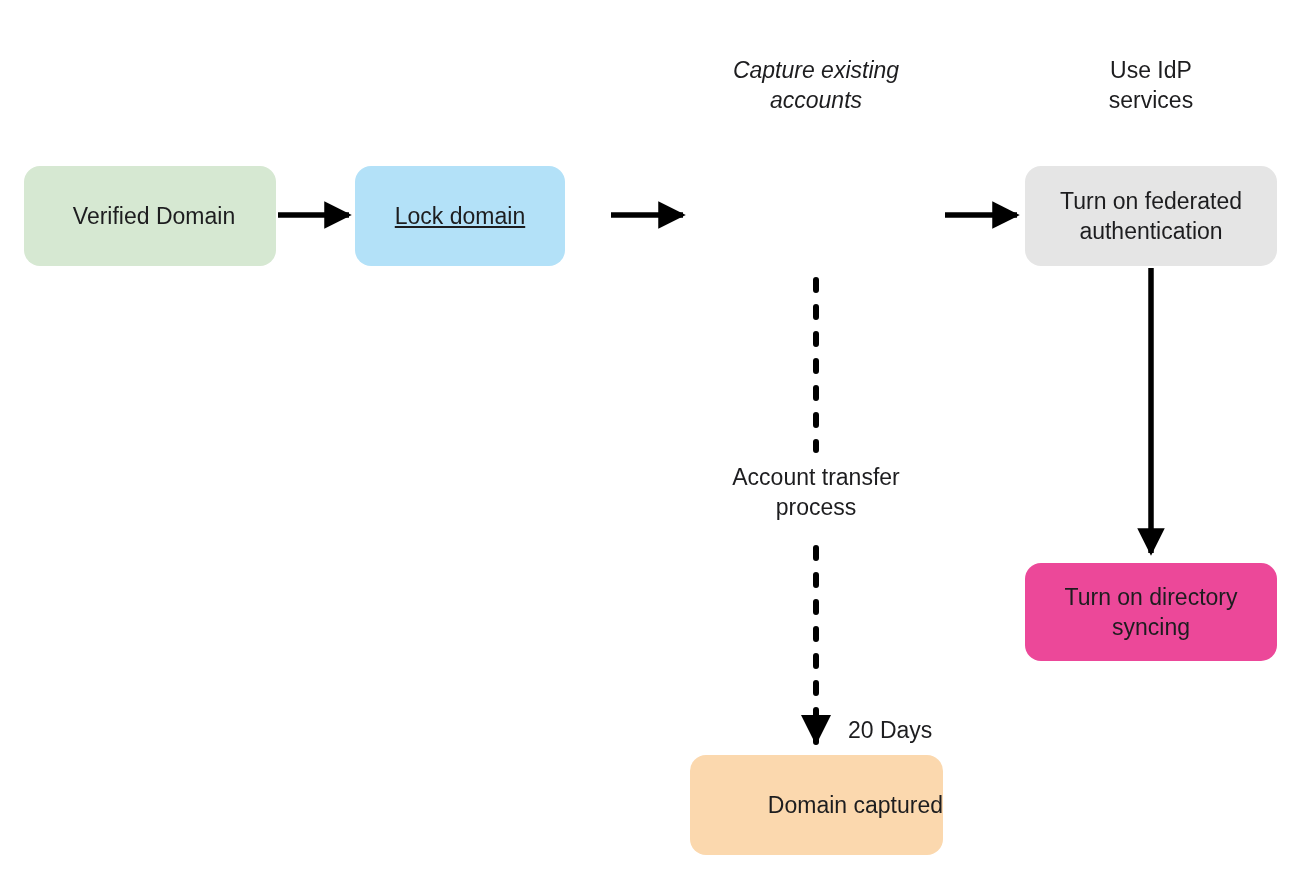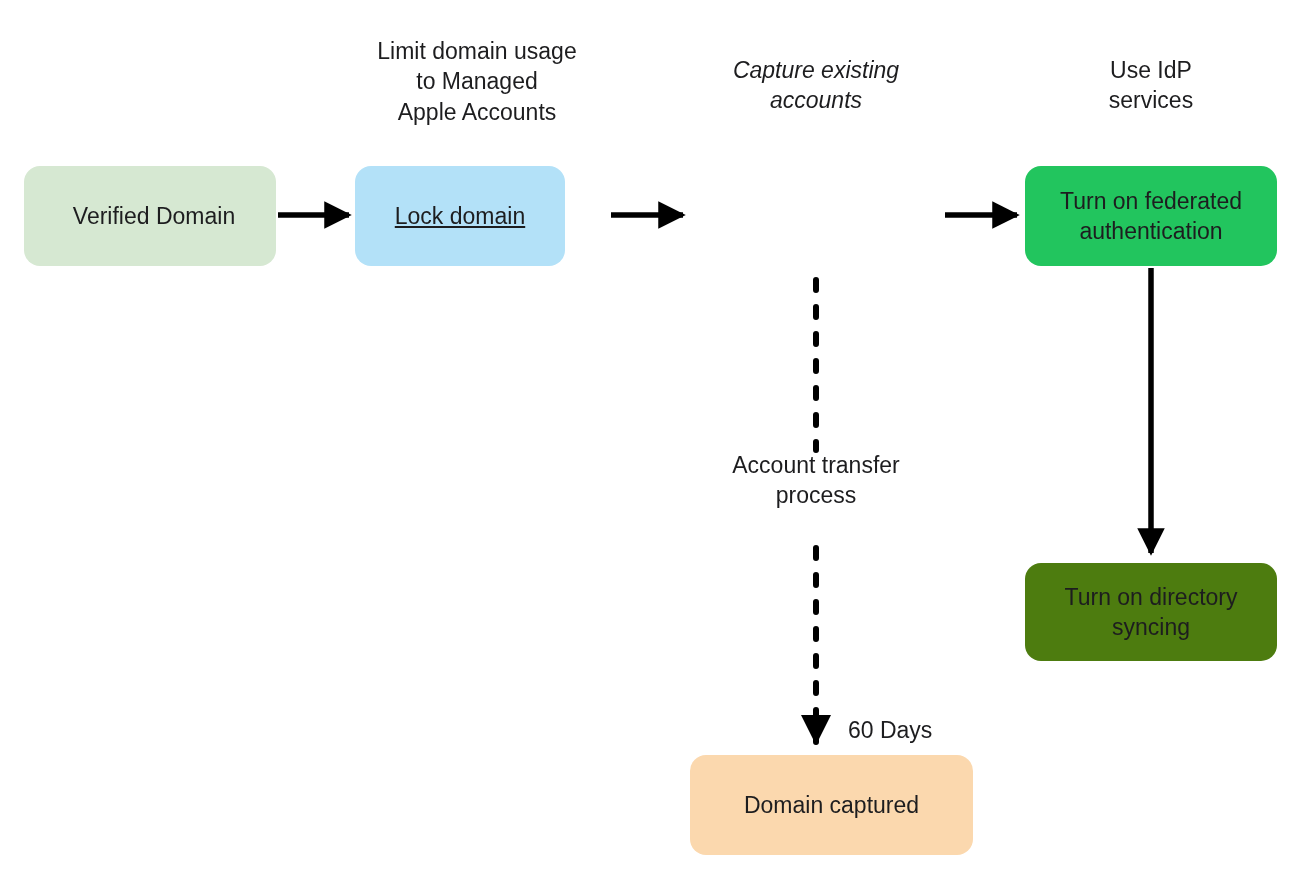--- a/index.html
+++ b/index.html
@@ -42,27 +42,27 @@
     white-space: pre-line;
   }
   .annotation.left-align { text-align: left; }
 
   
   #node-verified   { left: 24px;   top: 166px; width: 252px; height: 100px; padding-left: 8px; }
   #node-lock       { left: 355px;  top: 166px; width: 210px; height: 100px; text-decoration: underline; }
   #node-capture    { left: 690px;  top: 166px; width: 252px; height: 100px; }
   #node-federated  { left: 1025px; top: 166px; width: 252px; height: 100px; }
   #node-directory  { left: 1025px; top: 563px; width: 252px; height: 98px;  }
-  #node-captured   { left: 690px;  top: 755px; width: 283px; height: 100px; }
+  #node-captured   { left: 690px;  top: 755px; width: 253px; height: 100px; justify-content: flex-end; }
 
   
   #ann-lock      { left: 327px;  top: 36px;  width: 300px; }
   #ann-capture   { left: 666px;  top: 55px;  width: 300px; font-style: italic; }
   #ann-idp       { left: 1001px; top: 55px;  width: 300px; }
-  #ann-transfer  { left: 666px;  top: 450px; width: 300px; }
+  #ann-transfer  { left: 666px;  top: 462px; width: 300px; }
   #ann-30days    { left: 848px;  top: 715px; width: 140px; }
 
   .edge {
     stroke: #000000;
     stroke-width: 5.5;
     fill: none;
   }
   .edge.dashed {
     stroke-width: 6;
     stroke-linecap: round;
@@ -88,50 +88,47 @@
 
     <line class="edge" x1="945" y1="215" x2="1017" y2="215" marker-end="url(#ah)"></line>
 
     <line class="edge" x1="1151" y1="268" x2="1151" y2="553" marker-end="url(#ah)"></line>
 
     <line class="edge dashed" x1="816" y1="280" x2="816" y2="450"></line>
 
     <line class="edge dashed" x1="816" y1="548" x2="816" y2="742" marker-end="url(#ah)"></line>
   </svg>
 
-  <div class="annotation" id="ann-lock">Limit domain usage
-to Managed
-Apple Accounts</div>
 
   <div class="annotation" id="ann-capture">Capture existing
 accounts</div>
 
   <div class="annotation" id="ann-idp">Use IdP
 services</div>
 
   <div class="annotation" id="ann-transfer">Account transfer
 process</div>
 
-  <div class="annotation left-align" id="ann-30days">60 Days</div>
+  <div class="annotation left-align" id="ann-30days">20 Days</div>
 
   <div class="node" id="node-verified" style="background-color: rgb(214, 232, 210);">
     <span>Verified Domain</span>
   </div>
 
   <div class="node" id="node-lock" style="background-color: rgb(179, 225, 248);">
     <span>Lock domain</span>
   </div>
 
 
-  <div class="node" id="node-federated" style="background-color: #22c55e;">
+  <div class="node" id="node-federated" style="background-color: #e5e5e5;">
     <span>Turn on federated
 authentication</span>
   </div>
 
-  <div class="node" id="node-directory" style="background-color: #4d7c0f;">
+  <div class="node" id="node-directory" style="background-color: #ec4899;">
     <span>Turn on directory
 syncing</span>
   </div>
 
   <div class="node" id="node-captured" style="background-color: rgb(251, 216, 174);">
     <span>Domain captured</span>
   </div>
 
 </div>
 

